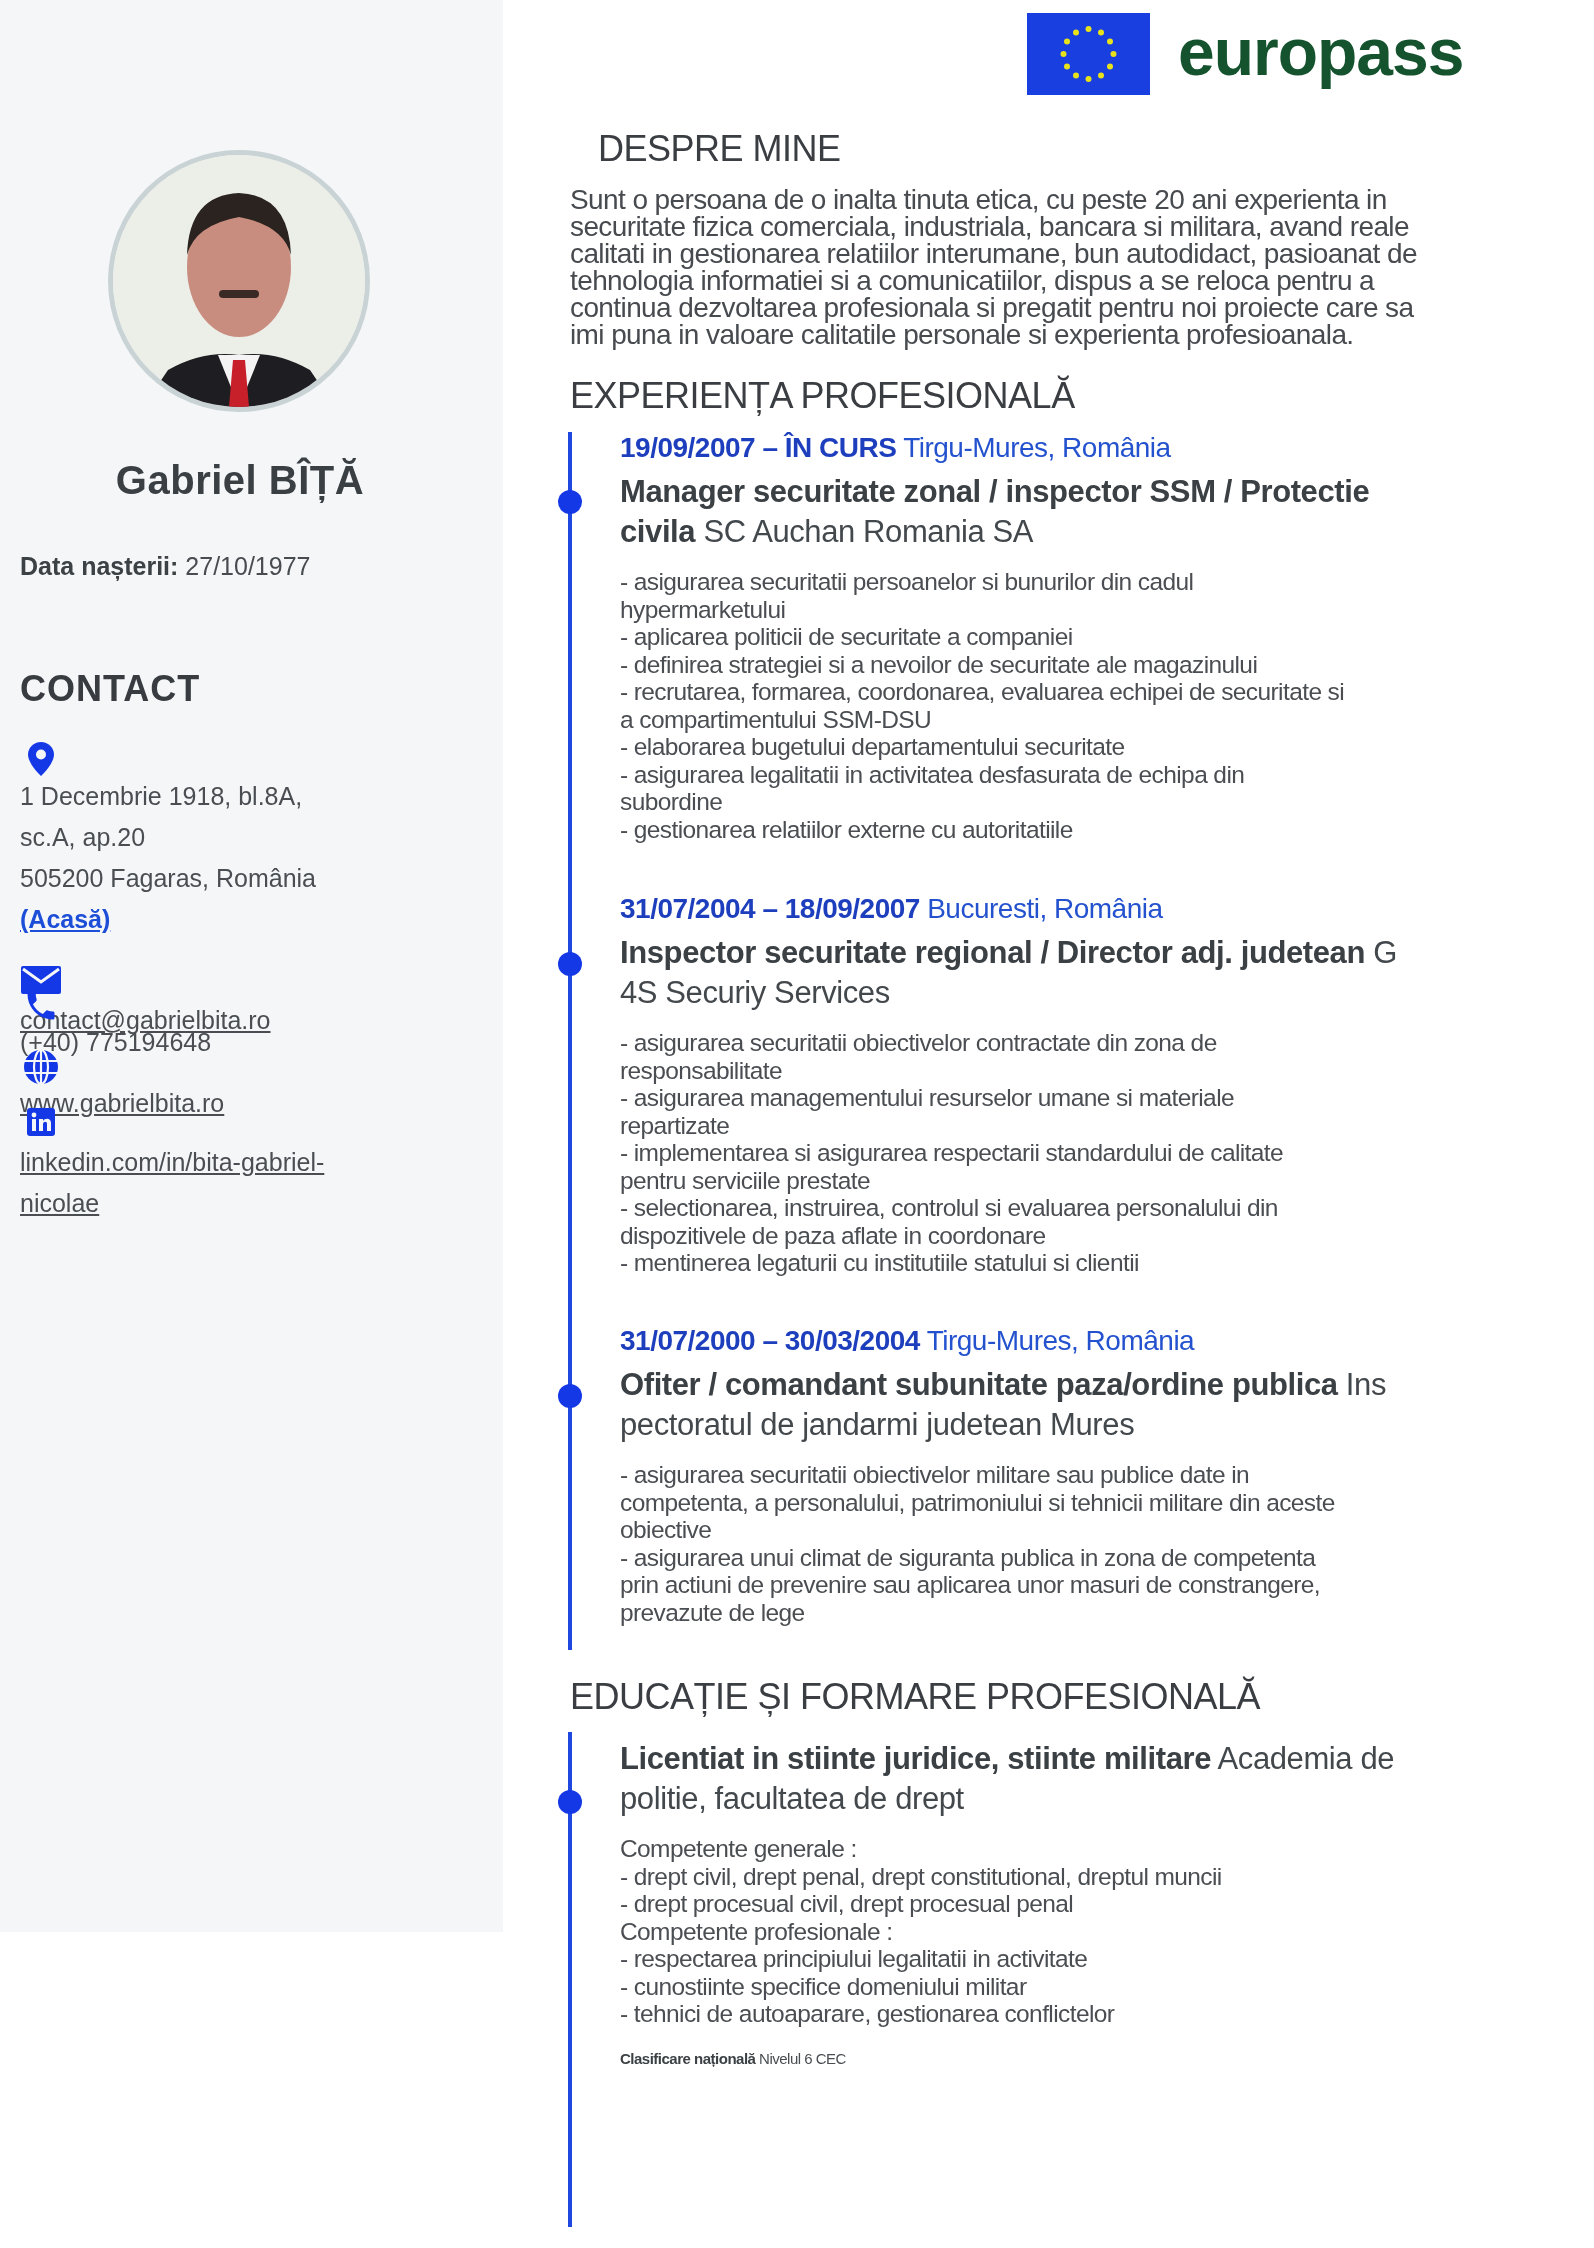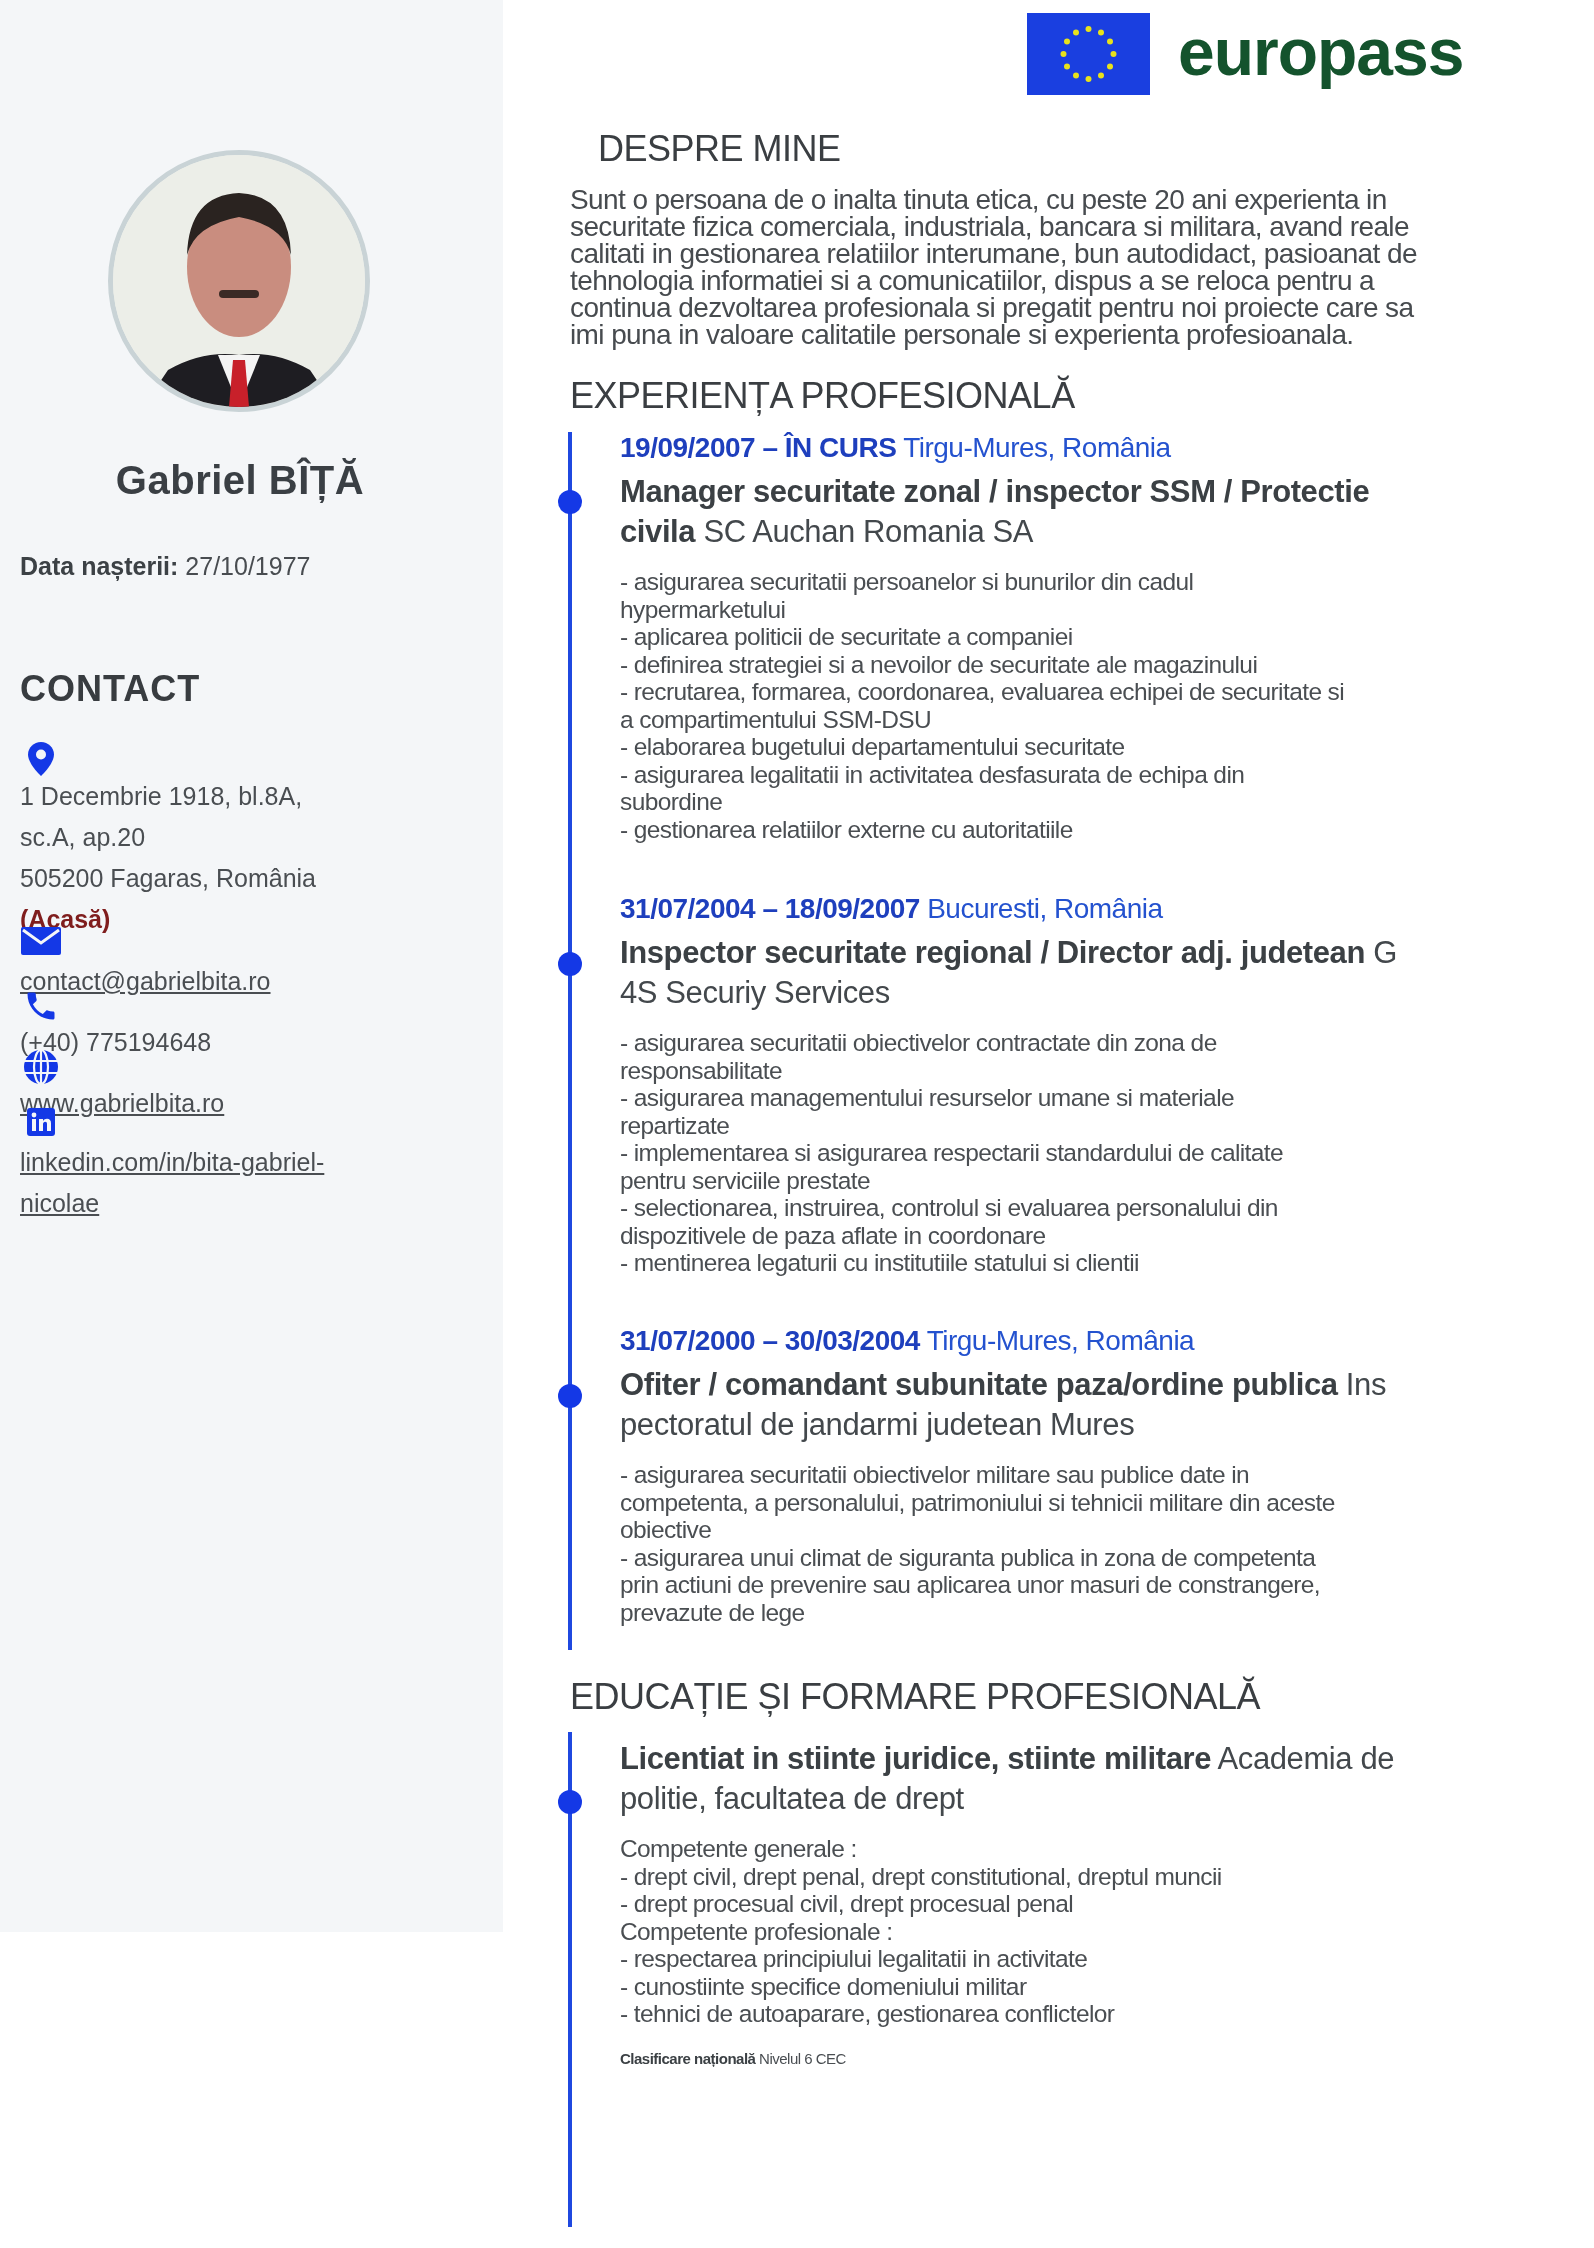--- a/index.html
+++ b/index.html
@@ -10,21 +10,21 @@
   .photo { position: absolute; left: 108px; top: 150px; width: 262px; height: 262px; border-radius: 50%;
            border: 5px solid #c9d3d6; overflow: hidden; background: #eef0ec; }
   .name { position: absolute; left: 0; width: 480px; top: 458px; text-align: center; font-size: 40px; font-weight: bold; color: #3a3f44; letter-spacing: 0.5px; }
   .dob { position: absolute; left: 20px; top: 552px; font-size: 25px; color: #484c50; }
   .dob b { color: #3c4145; }
   .contact-title { position: absolute; left: 20px; top: 668px; font-size: 36px; font-weight: bold; color: #383c40; letter-spacing: 1px; }
   .contact-item { position: absolute; left: 20px; display: flex; align-items: flex-start; flex-direction: column; }
   .contact-item .ico { width: 42px; height: 38px; display: flex; justify-content: center; align-items: flex-start; margin-right: 40px; padding-top: 4px; }
   .contact-item .txt { font-size: 25px; line-height: 41px; color: #4a4e52; }
   .contact-item a { color: #4a4e52; text-decoration: underline; }
-  .contact-item b { color: #7f1d1d; }
+  .contact-item b { color: #1d4ed8; text-decoration: underline; }
 
   .eu-flag { position: absolute; left: 1027px; top: 13px; width: 123px; height: 82px; background: #1a3fe0; }
   .logo-text { position: absolute; left: 1178px; top: 14px; font-size: 66px; font-weight: bold; color: #14532d; letter-spacing: -1px; }
 
   .sec-title { position: absolute; left: 570px; font-size: 36px; color: #3a3e42; letter-spacing: -0.5px; }
   .about { position: absolute; left: 570px; top: 186px; width: 940px; font-size: 28px; line-height: 27px; color: #474b4f; letter-spacing: -0.6px; }
   .about div { white-space: nowrap; }
 
   .timeline { position: absolute; left: 568px; width: 4px; background: #1f48e0; }
   .dot { position: absolute; left: 558px; width: 24px; height: 24px; border-radius: 50%; background: #1438e6; }
@@ -72,21 +72,21 @@
         </svg>
     </span>
     <div class="txt">
       <div>1 Decembrie 1918, bl.8A,</div>
       <div>sc.A, ap.20</div>
       <div>505200 Fagaras, România</div>
       <b>(Acasă)</b>
     </div>
   </div>
 
-  <div class="contact-item" style="top:923px;">
+  <div class="contact-item" style="top:962px;">
     <span class="ico">
       <svg width="40" height="28" viewBox="0 0 40 28">
           <rect width="40" height="28" rx="2" fill="#1438e6"></rect>
           <path d="M2 3 L20 16 L38 3" stroke="#f4f6f8" stroke-width="3" fill="none"></path>
         </svg>
     </span>
     <div class="txt"><a>contact@gabrielbita.ro</a></div>
   </div>
 
   <div class="contact-item" style="top:984px;">

